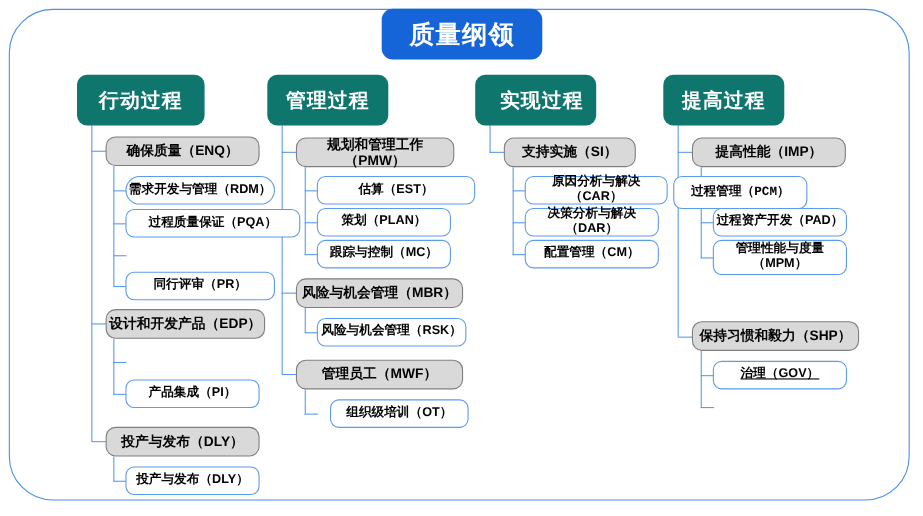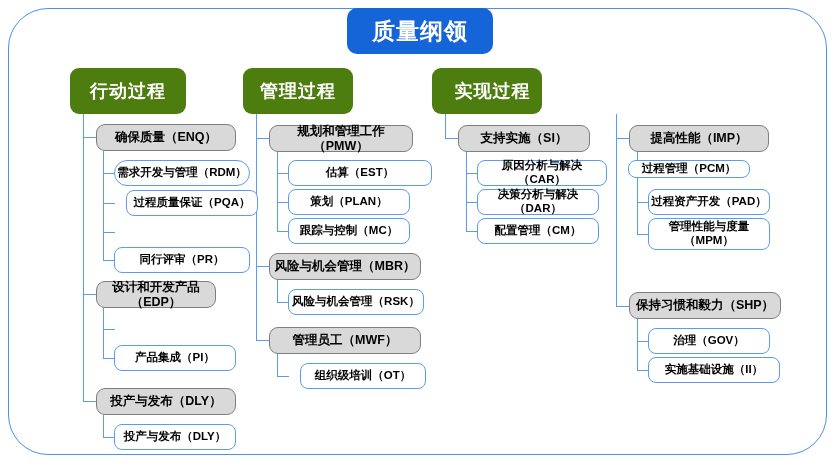--- a/index.html
+++ b/index.html
@@ -46,21 +46,21 @@
     display: flex;
     align-items: center;
     justify-content: center;
     z-index: 5;
   }
   
   .col-header {
     position: absolute;
     height: 46px;
     box-sizing: border-box;
-    background: #4d7c0f;
+    background: #0f766e;
     border-radius: 9px;
     color: #ffffff;
     font-size: 18px;
     font-weight: bold;
     letter-spacing: 1px;
     display: flex;
     align-items: center;
     justify-content: center;
     z-index: 4;
   }
@@ -120,36 +120,37 @@
   <div id="outer-frame"></div>
 
   <div id="root-title">质量纲领</div>
 
   <div class="col-header" style="left:70px; top:68px; width:116px;">行动过程</div>
 
   <div class="col-header" style="left:243px; top:68px; width:110px;">管理过程</div>
 
   <div class="col-header" style="left:432px; top:68px; width:110px;padding-left:11px;">实现过程</div>
 
+  <div class="col-header" style="left:603px; top:68px; width:110px;">提高过程</div>
 
   <div class="vline" style="left:83px; top:114px; height:287px;"></div>
 
   <div class="hline" style="left:83px; top:137px; width:14px;"></div>
   <div class="group-box" style="left:96px; top:124px; width:140px; height:27px;">确保质量（ENQ）</div>
   <div class="vline" style="left:103px; top:151px; height:109px;"></div>
   <div class="hline" style="left:103px; top:173px; width:12px;"></div>
   <div class="leaf-box" style="left:114px; top:160px; width:136px; height:26px;border-radius:13px;">需求开发与管理（RDM）</div>
   <div class="hline" style="left:103px; top:203px; width:12px;"></div>
-  <div class="leaf-box" style="left:126px; top:190px; width:132px; height:26px;">过程质量保证（PQA）</div>
+  <div class="leaf-box" style="left:114px; top:190px; width:159px; height:26px;">过程质量保证（PQA）</div>
   <div class="hline" style="left:103px; top:232px; width:12px;"></div>
   <div class="hline" style="left:103px; top:260px; width:12px;"></div>
   <div class="leaf-box" style="left:114px; top:247px; width:136px; height:26px;">同行评审（PR）</div>
 
   <div class="hline" style="left:83px; top:294px; width:14px;"></div>
-  <div class="group-box" style="left:96px; top:281px; width:120px; height:27px;">设计和开发产品（EDP）</div>
+  <div class="group-box" style="left:96px; top:281px; width:145px; height:27px;">设计和开发产品（EDP）</div>
   <div class="vline" style="left:103px; top:308px; height:51px;"></div>
   <div class="hline" style="left:103px; top:329px; width:12px;"></div>
   <div class="hline" style="left:103px; top:358px; width:12px;"></div>
   <div class="leaf-box" style="left:114px; top:345px; width:122px; height:26px;">产品集成（PI）</div>
 
   <div class="hline" style="left:83px; top:401px; width:14px;"></div>
   <div class="group-box" style="left:96px; top:388px; width:140px; height:27px;">投产与发布（DLY）</div>
   <div class="vline" style="left:103px; top:415px; height:23px;"></div>
   <div class="hline" style="left:103px; top:437px; width:12px;"></div>
   <div class="leaf-box" style="left:114px; top:424px; width:122px; height:26px;">投产与发布（DLY）</div>
@@ -174,43 +175,42 @@
 
   <div class="hline" style="left:256px; top:340px; width:14px;"></div>
   <div class="group-box" style="left:269px; top:327px; width:152px; height:27px;">管理员工（MWF）</div>
   <div class="vline" style="left:277px; top:354px; height:23px;"></div>
   <div class="hline" style="left:277px; top:376px; width:12px;"></div>
   <div class="leaf-box" style="left:300px; top:363px; width:126px; height:26px;">组织级培训（OT）</div>
 
   <div class="vline" style="left:445px; top:114px; height:25px;"></div>
 
   <div class="hline" style="left:445px; top:138px; width:14px;"></div>
-  <div class="group-box" style="left:458px; top:125px; width:132px; height:27px;">支持实施（SI）</div>
+  <div class="group-box" style="left:458px; top:125px; width:120px; height:27px;">支持实施（SI）</div>
   <div class="vline" style="left:466px; top:152px; height:80px;"></div>
   <div class="hline" style="left:466px; top:173px; width:12px;"></div>
   <div class="leaf-box" style="left:477px; top:160px; width:130px; height:26px;">原因分析与解决（CAR）</div>
   <div class="hline" style="left:466px; top:202px; width:12px;"></div>
   <div class="leaf-box" style="left:477px; top:189px; width:122px; height:26px;">决策分析与解决（DAR）</div>
   <div class="hline" style="left:466px; top:231px; width:12px;"></div>
   <div class="leaf-box" style="left:477px; top:218px; width:122px; height:26px;">配置管理（CM）</div>
 
   <div class="vline" style="left:616px; top:114px; height:192px;"></div>
 
   <div class="hline" style="left:616px; top:138px; width:14px;"></div>
   <div class="group-box" style="left:629px; top:125px; width:140px; height:27px;">提高性能（IMP）</div>
   <div class="vline" style="left:637px; top:152px; height:83px;"></div>
   <div class="hline" style="left:637px; top:173px; width:12px;"></div>
-  <div class="leaf-box" style="left:628px; top:160px; width:122px; height:18px;">过程管理（PCM）</div>
+  <div class="leaf-box" style="left:612px; top:160px; width:122px; height:30px;font-family:Liberation Mono, monospace;">过程管理（PCM）</div>
   <div class="hline" style="left:637px; top:202px; width:12px;"></div>
   <div class="leaf-box" style="left:648px; top:189px; width:122px; height:26px;">过程资产开发（PAD）</div>
   <div class="hline" style="left:637px; top:234px; width:12px;"></div>
   <div class="leaf-box" style="left:648px; top:218px; width:122px; height:32px; white-space:pre-line;">管理性能与度量
 （MPM）</div>
 
   <div class="hline" style="left:616px; top:306px; width:14px;"></div>
   <div class="group-box" style="left:629px; top:292px; width:152px; height:27px;">保持习惯和毅力（SHP）</div>
   <div class="vline" style="left:637px; top:319px; height:52px;"></div>
   <div class="hline" style="left:637px; top:341px; width:12px;"></div>
-  <div class="leaf-box" style="left:648px; top:328px; width:122px; height:26px;">治理（GOV）</div>
+  <div class="leaf-box" style="left:648px; top:328px; width:122px; height:26px;text-decoration:underline;">治理（GOV）</div>
   <div class="hline" style="left:637px; top:370px; width:12px;"></div>
-  <div class="leaf-box" style="left:648px; top:357px; width:132px; height:26px;">实施基础设施（II）</div>
 
 </div>
 
 </body></html>

